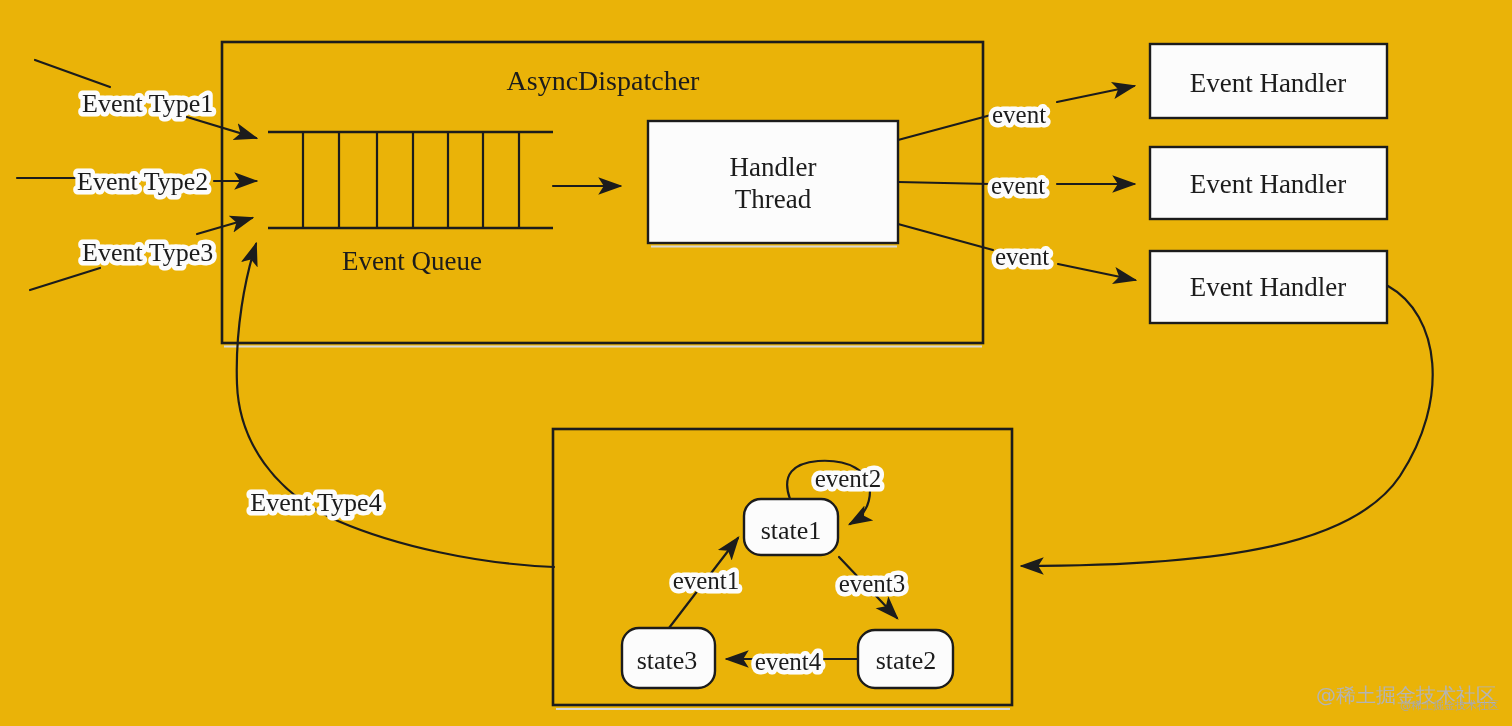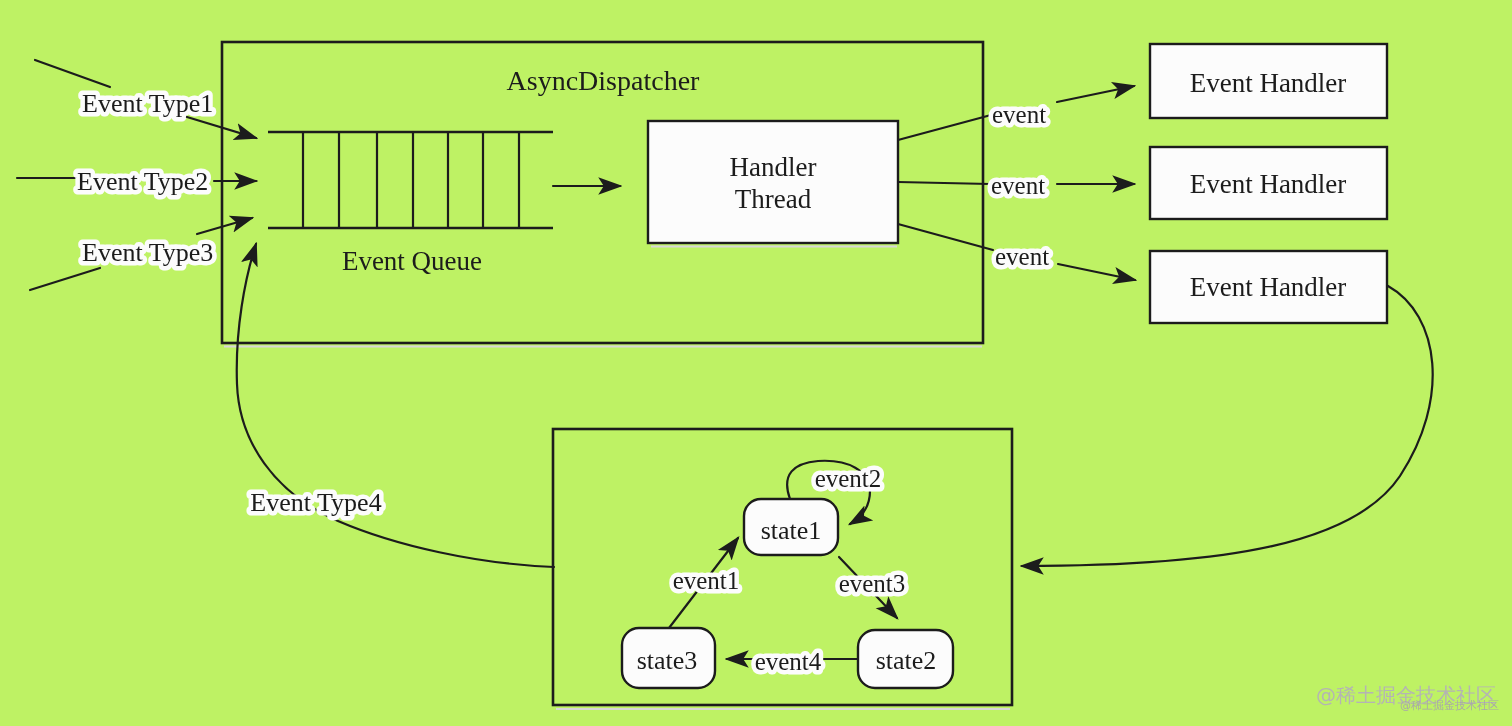--- a/index.html
+++ b/index.html
@@ -1,17 +1,17 @@
 <!DOCTYPE html>
 <html><head>
 <meta charset="utf-8">
 <style>
   html,body{margin:0;padding:0;background:#e9e9e9;}
   #stage{
-    position:relative;width:1512px;height:726px;background:#bef264;
+    position:relative;width:1512px;height:726px;background:#eab308;
     font-family:"Liberation Serif","DejaVu Serif",serif;overflow:hidden;
   }
   svg{display:block}
   .ink-line{stroke:#1c1c1c;stroke-width:2.2;fill:none;stroke-linecap:round;}
   .ink-box{stroke:#1c1c1c;stroke-width:2.6;fill:none;}
   .ink-box-thin{stroke:#1c1c1c;stroke-width:2.4;fill:#fcfcfc;}
   .shadow-line{stroke:#d7d7d7;stroke-width:2;fill:none;}
   .lbl{fill:#1c1c1c;}
   .halo{stroke:#fcfcfc;stroke-width:9px;paint-order:stroke;stroke-linejoin:round;}
   .wm{font-family:"DejaVu Sans","Liberation Sans",sans-serif;}

